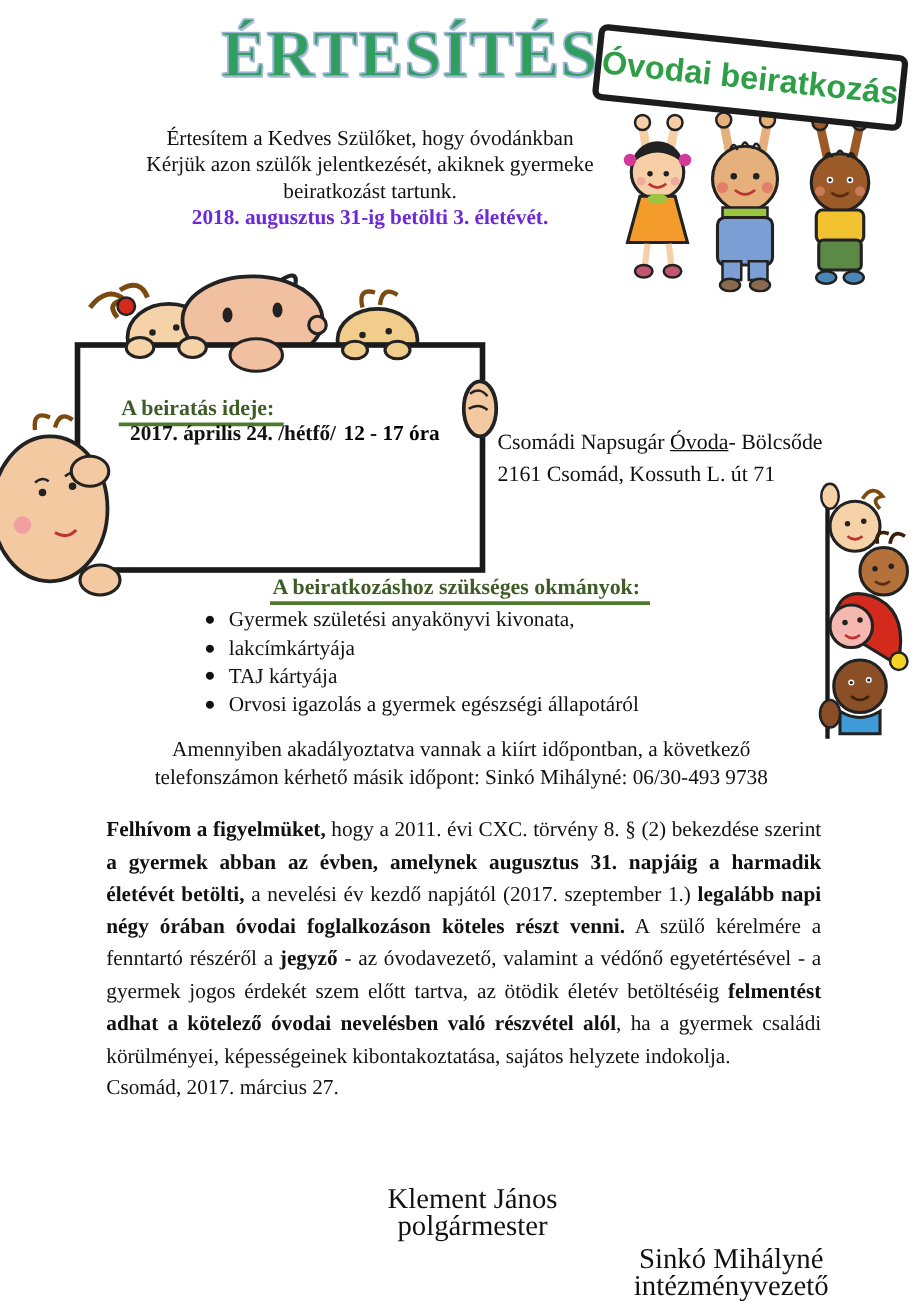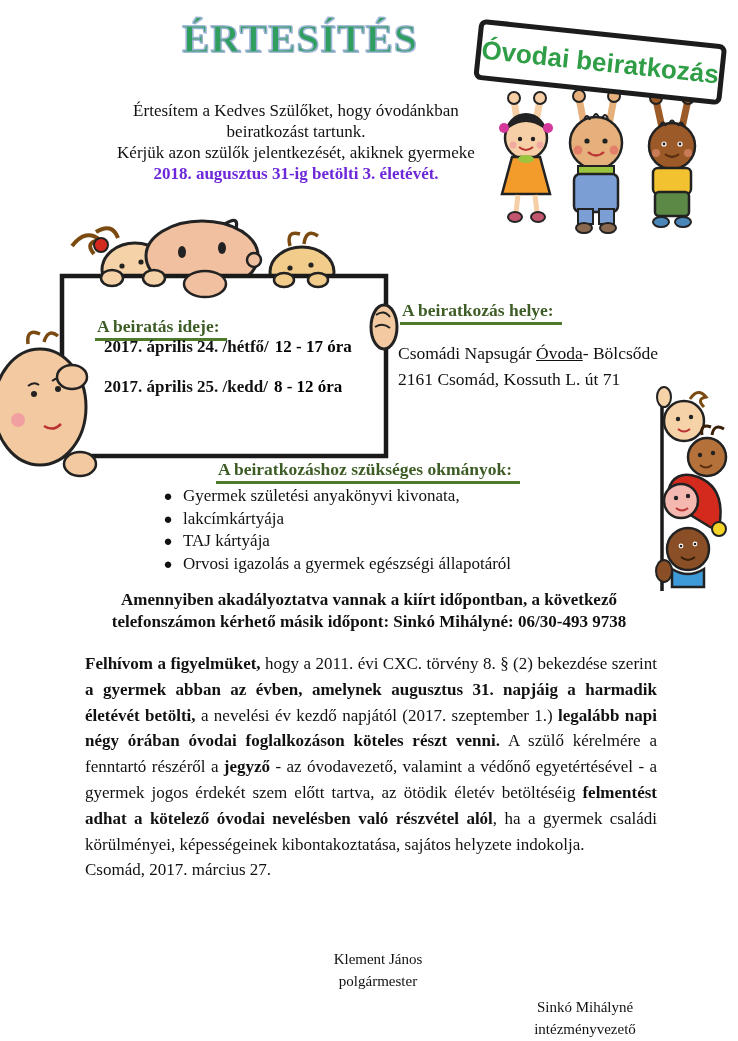--- a/index.html
+++ b/index.html
@@ -3,23 +3,24 @@
 <meta charset="utf-8">
 <style>
   html,body{margin:0;padding:0;background:#fff;}
   .page{
     position:relative;width:738px;height:1041px;background:#ffffff;
     font-family:"Liberation Serif", serif;color:#111;overflow:hidden;
   }
   
   .title{
     position:absolute;left:0;top:14px;width:600px;margin:0;text-align:center;
-    font-size:41px;font-weight:bold;letter-spacing:1px;color:#2f9e5f;
+    font-size:53px;font-weight:bold;letter-spacing:1px;color:#2f9e5f;
     -webkit-text-stroke:1.2px #9bb2d4;
     text-shadow:1px 1px 0 #b8c8e0,-1px -1px 0 #b8c8e0;
+    padding-left:28px;
   }
   
   .intro{position:absolute;left:20px;top:100px;width:552px;text-align:center;
     font-size:17px;line-height:21px;}
   .intro .red{color:#6d28d9;font-weight:bold;}
   
   .kids-top{position:absolute;right:4px;top:6px;}
   .box-art{position:absolute;left:0;top:212px;}
   .right-babies{position:absolute;right:2px;top:383px;}
   
@@ -34,27 +35,27 @@
   .place-head{position:absolute;left:400px;top:300px;}
   .place-body{position:absolute;left:398px;top:340px;font-size:17.5px;line-height:26px;}
   .place-body .u{text-decoration:underline;}
   
   .docs-head-wrap{position:absolute;left:140px;top:459px;width:456px;text-align:center;}
   .docs-list{position:absolute;left:153px;top:485px;font-size:17px;line-height:22.5px;}
   .docs-list .row{display:flex;}
   .docs-list .bullet{width:30px;text-align:center;font-size:15px;}
   
   .contact{position:absolute;left:63px;top:589px;width:612px;text-align:center;
-    font-size:17px;line-height:22px;font-weight:bold;}
+    font-size:17px;line-height:22px;}
   .legal{position:absolute;left:85px;top:651px;width:572px;font-size:17px;
     line-height:25.8px;text-align:justify;}
   .legal .b{font-weight:bold;}
   .closing{position:absolute;left:85px;top:860px;font-size:17px;}
   
-  .sig{position:absolute;top:948px;width:170px;text-align:center;font-size:15px;line-height:22px;font-family:Liberation Serif, serif;}
+  .sig{position:absolute;top:948px;width:170px;text-align:center;font-size:23px;line-height:22px;font-family:Liberation Serif, serif;}
   .sig1{left:293px;} .sig2{left:500px;margin-top:48px;}
 </style>
 </head>
 <body>
 
 <div class="page">
 
   <h1 class="title">ÉRTESÍTÉS</h1>
 
   <svg class="kids-top" width="268" height="228" viewBox="0 0 268 228">
@@ -122,22 +123,22 @@
     </g>
 
     <g transform="rotate(6 134 58)">
       <rect x="12" y="28" width="244" height="56" rx="5" fill="#ffffff" stroke="#1c1c1c" stroke-width="5"></rect>
       <text x="134" y="65" text-anchor="middle" font-family="Liberation Sans, sans-serif" font-size="26" font-weight="bold" fill="#2f9e46">Óvodai beiratkozás</text>
     </g>
   </svg>
 
   <div class="intro">
     <div>Értesítem a Kedves Szülőket, hogy óvodánkban</div>
+    <div>Kérjük azon szülők jelentkezését, akiknek gyermeke</div>
     <div>beiratkozást tartunk.</div>
-    <div>Kérjük azon szülők jelentkezését, akiknek gyermeke</div>
     <div class="red">2018. augusztus 31-ig betölti 3. életévét.</div>
   </div>
 
   <svg class="box-art" width="420" height="300" viewBox="0 0 420 300">
 
     <g stroke="#7a4a10" stroke-width="4" fill="none">
       <path d="M72,34 q14,-18 28,-6 q-16,2 -6,14"></path>
       <path d="M96,20 q16,-10 22,6"></path>
     </g>
     <circle cx="101" cy="33" r="7" fill="#d42a1e" stroke="#222" stroke-width="2"></circle>
@@ -182,25 +183,21 @@
       <circle cx="18" cy="208" r="7" fill="#f0a0a0"></circle>
       <ellipse cx="72" cy="165" rx="15" ry="12" fill="#f2c9a0" stroke="#222" stroke-width="2.5"></ellipse>
       <ellipse cx="80" cy="252" rx="16" ry="12" fill="#f2c9a0" stroke="#222" stroke-width="2.5"></ellipse>
     </g>
   </svg>
 
   <span class="sec-head box-head">A beiratás ideje:</span>
   <div class="date-line dl1">
     <span>2017. április 24. /hétfő/</span><span class="time">12 - 17 óra</span>
   </div>
-  <div class="date-line dl2">
-    <span>2017. április 25. /kedd/</span><span class="time">8 - 12 óra</span>
-  </div>
-
-  <span class="sec-head place-head">A beiratkozás helye:</span>
+
   <div class="place-body">
     <div><span>Csomádi Napsugár </span><span class="u">Óvoda</span><span>- Bölcsőde</span></div>
     <div>2161 Csomád, Kossuth L. út 71</div>
   </div>
 
   <div class="docs-head-wrap">
     <span class="sec-head">A beiratkozáshoz szükséges okmányok:</span>
   </div>
   <div class="docs-list">
     <div class="row">

